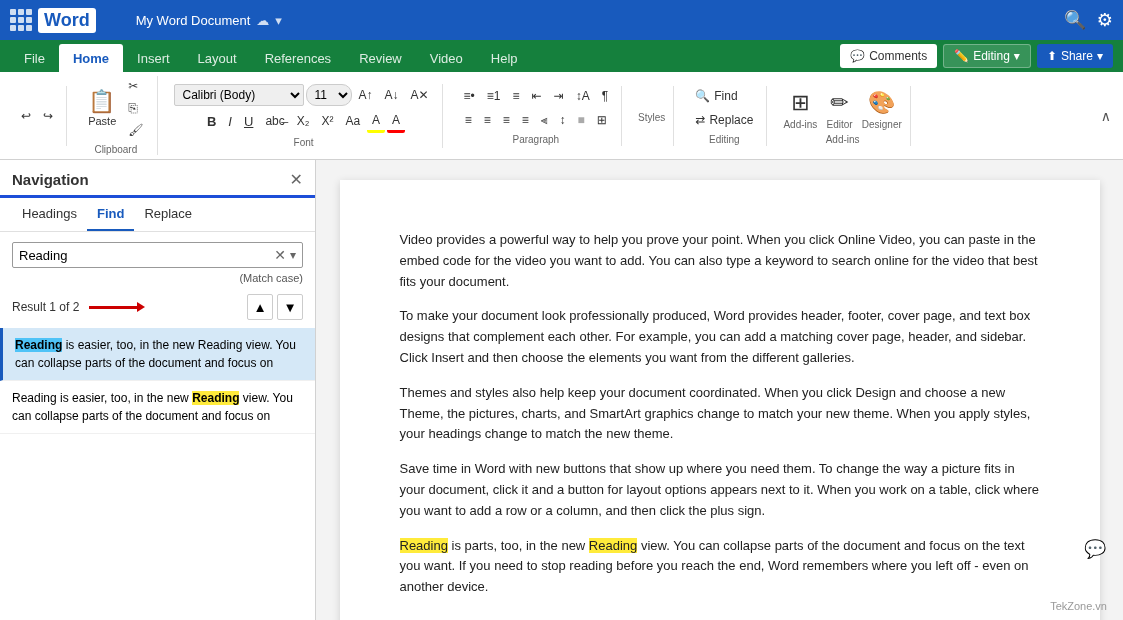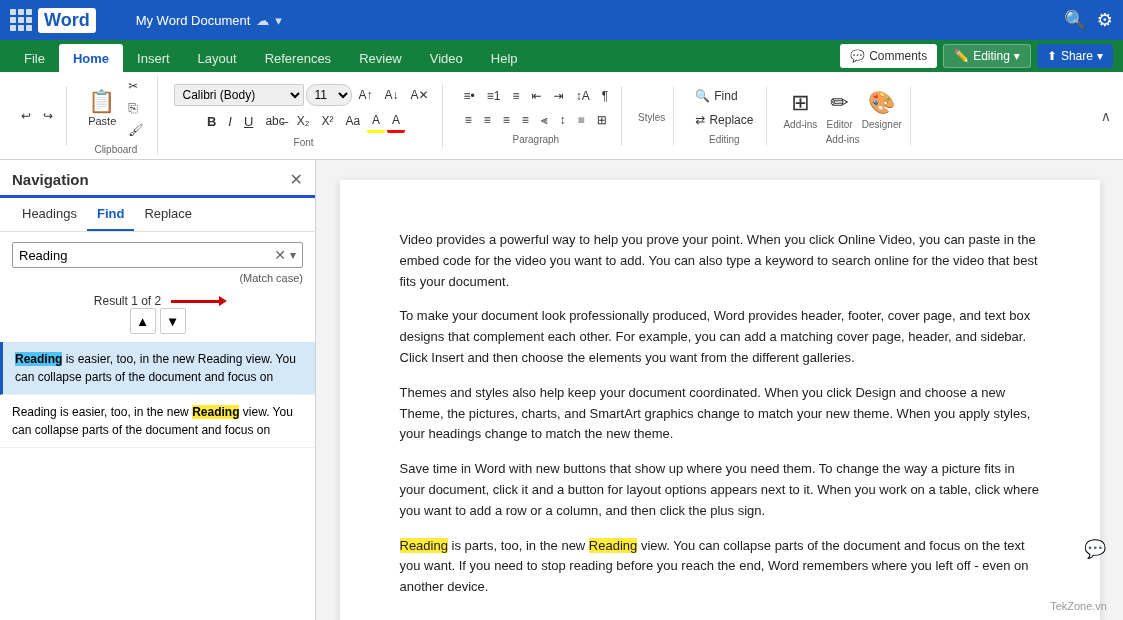--- a/index.html
+++ b/index.html
@@ -200,23 +200,21 @@
       flex: 1;
       border: none;
       outline: none;
       font-size: 13px;
     }
     .search-clear { cursor: pointer; color: #666; font-size: 14px; }
     .search-chevron { cursor: pointer; color: #666; font-size: 12px; }
     .match-case-label { text-align: right; font-size: 11px; color: #555; margin-top: 4px; }
     .result-nav {
       display: flex;
-      align-items: center;
       padding: 0 12px 8px;
-      flex-direction: column;
     }
     .result-text { font-size: 12px; color: #333; flex: 1; display: flex; align-items: center; gap: 6px; }
     .arrow-indicator {
       width: 50px;
       height: 3px;
       background: #c00;
       display: inline-block;
       position: relative;
       margin-left: 4px;
     }

